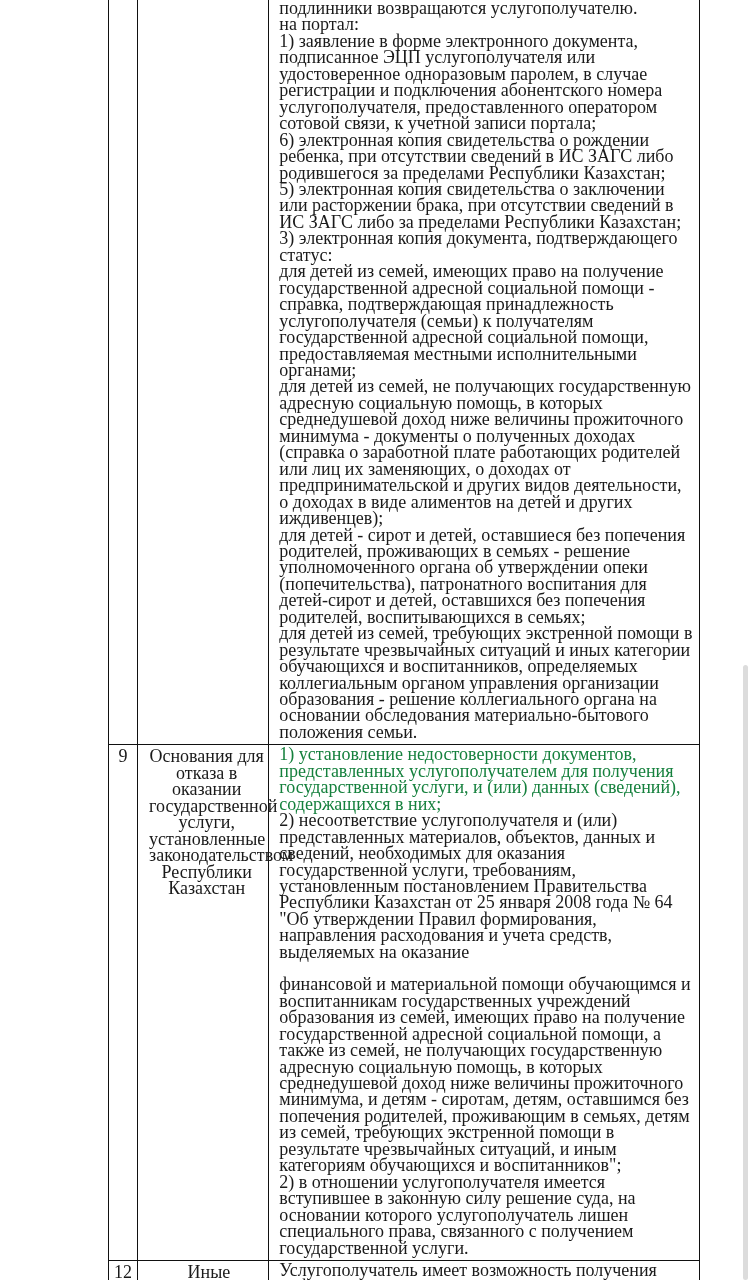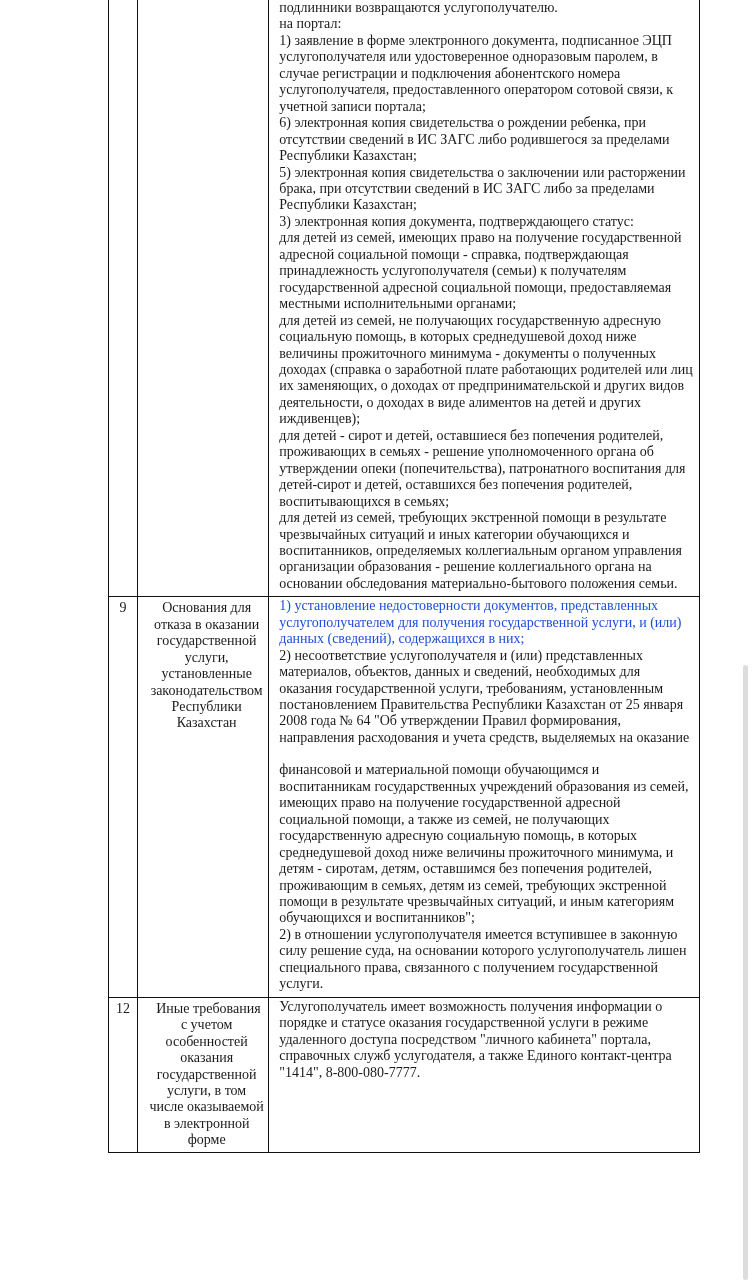--- a/index.html
+++ b/index.html
@@ -1,20 +1,20 @@
 <!DOCTYPE html>
 <html><head>
 <meta charset="utf-8">
 <style>
   html, body { margin: 0; padding: 0; background: #ffffff; }
   body { width: 755px; height: 1280px; position: relative; overflow: hidden;
          font-family: "Liberation Serif", "DejaVu Serif", serif; color: #1a1a1a; }
   .tbl { position: absolute; left: 108px; top: -2px; width: 592px;
          border-collapse: collapse; table-layout: fixed; }
-  .tbl td { border: 1.5px solid #111; vertical-align: top; font-size: 14px;
+  .tbl td { border: 1.5px solid #111; vertical-align: top; font-size: 18px;
             line-height: 16.45px; padding: 0; }
   .c1 { width: 29px; }
   .c2 { width: 131px; }
   .c3 { width: 430px; }
   .num { text-align: center; padding-top: 3px !important; }
   .name { padding: 3px 4px 3px 11px !important; text-align: center; }
   .body { padding: 1px 6px 4px 10px !important; }
   .p { display: block; }
   .blue { color: #5b84b1; }
   .gap { height: 16px; }
@@ -44,21 +44,21 @@
       <span class="p">для детей из семей, имеющих право на получение государственной адресной социальной помощи - справка, подтверждающая принадлежность услугополучателя (семьи) к получателям государственной адресной социальной помощи, предоставляемая местными исполнительными органами;</span>
       <span class="p">для детей из семей, не получающих государственную адресную социальную помощь, в которых среднедушевой доход ниже величины прожиточного минимума - документы о полученных доходах (справка о заработной плате работающих родителей или лиц их заменяющих, о доходах от предпринимательской и других видов деятельности, о доходах в виде алиментов на детей и других иждивенцев);</span>
       <span class="p">для детей - сирот и детей, оставшиеся без попечения родителей, проживающих в семьях - решение уполномоченного органа об утверждении опеки (попечительства), патронатного воспитания для детей-сирот и детей, оставшихся без попечения родителей, воспитывающихся в семьях;</span>
       <span class="p">для детей из семей, требующих экстренной помощи в результате чрезвычайных ситуаций и иных категории обучающихся и воспитанников, определяемых коллегиальным органом управления организации образования - решение коллегиального органа на основании обследования материально-бытового положения семьи.</span>
     </td>
   </tr>
   <tr>
     <td class="num">9</td>
     <td class="name">Основания для отказа в оказании государственной услуги, установленные законодательством Республики Казахстан</td>
     <td class="body">
-      <span class="p blue" style="color: #1d4ed8;">1) установление недостоверности документов, представленных услугополучателем для получения государственной услуги, и (или) данных (сведений), содержащихся в них;</span>
+      <span class="p blue" style="color: #15803d;">1) установление недостоверности документов, представленных услугополучателем для получения государственной услуги, и (или) данных (сведений), содержащихся в них;</span>
       <span class="p">2) несоответствие услугополучателя и (или) представленных материалов, объектов, данных и сведений, необходимых для оказания государственной услуги, требованиям, установленным постановлением Правительства Республики Казахстан от 25 января 2008 года № 64 "Об утверждении Правил формирования, направления расходования и учета средств, выделяемых на оказание</span>
       <span class="p gap"></span>
       <span class="p">финансовой и материальной помощи обучающимся и воспитанникам государственных учреждений образования из семей, имеющих право на получение государственной адресной социальной помощи, а также из семей, не получающих государственную адресную социальную помощь, в которых среднедушевой доход ниже величины прожиточного минимума, и детям - сиротам, детям, оставшимся без попечения родителей, проживающим в семьях, детям из семей, требующих экстренной помощи в результате чрезвычайных ситуаций, и иным категориям обучающихся и воспитанников";</span>
       <span class="p">2) в отношении услугополучателя имеется вступившее в законную силу решение суда, на основании которого услугополучатель лишен специального права, связанного с получением государственной услуги.</span>
     </td>
   </tr>
   <tr>
     <td class="num">12</td>
     <td class="name" style="white-space: pre-wrap; font-family: Liberation Serif, serif;"> Иные требования с учетом особенностей оказания государственной услуги, в том числе оказываемой в электронной форме</td>
     <td class="body">

